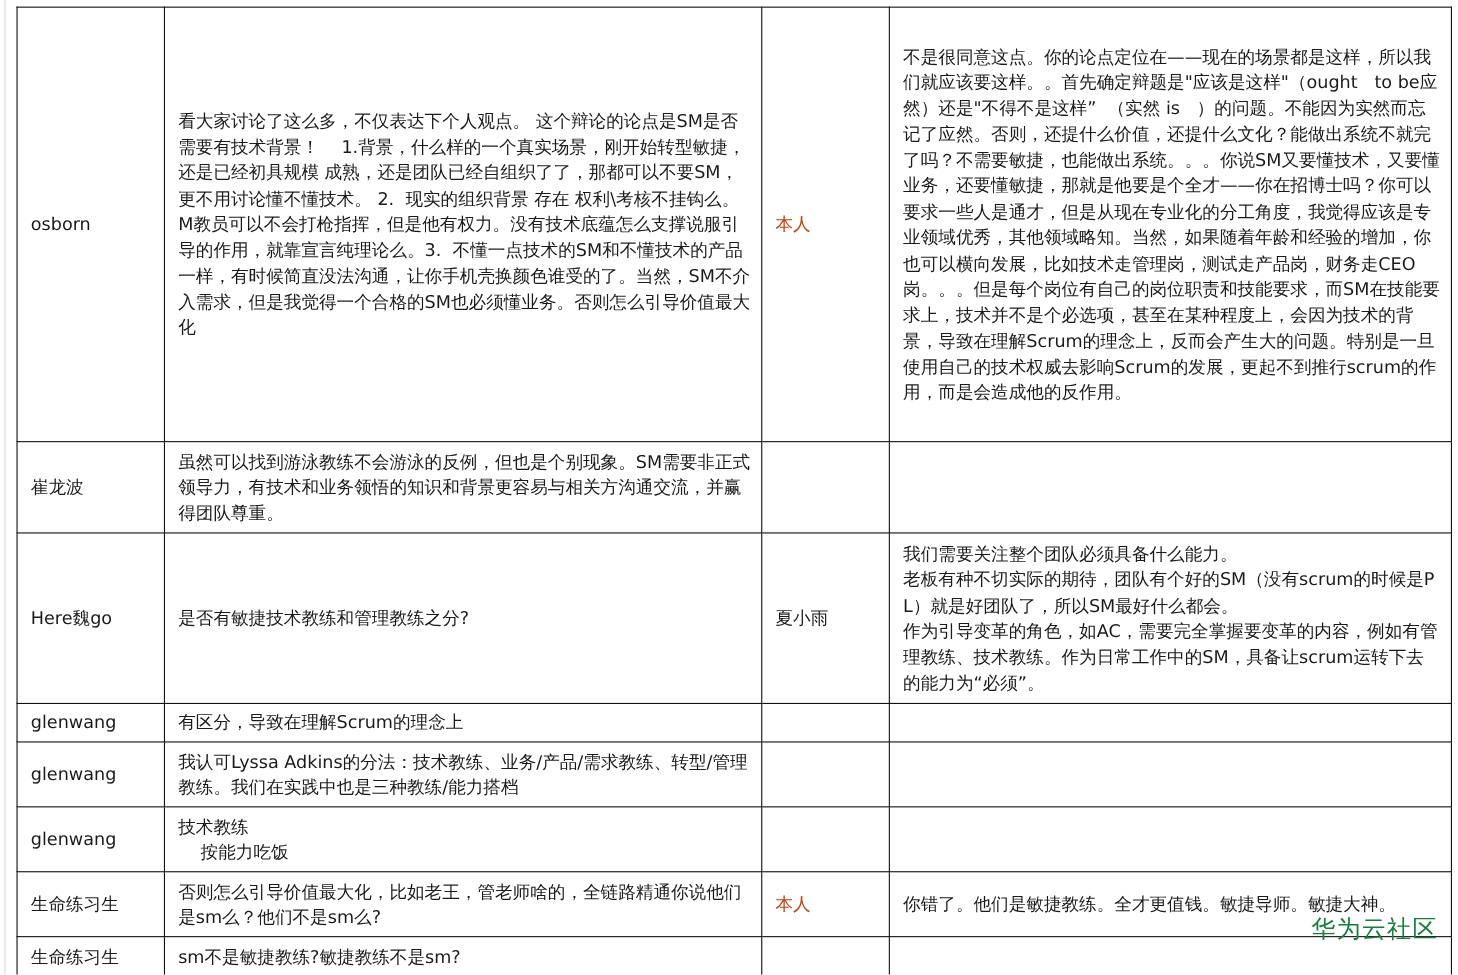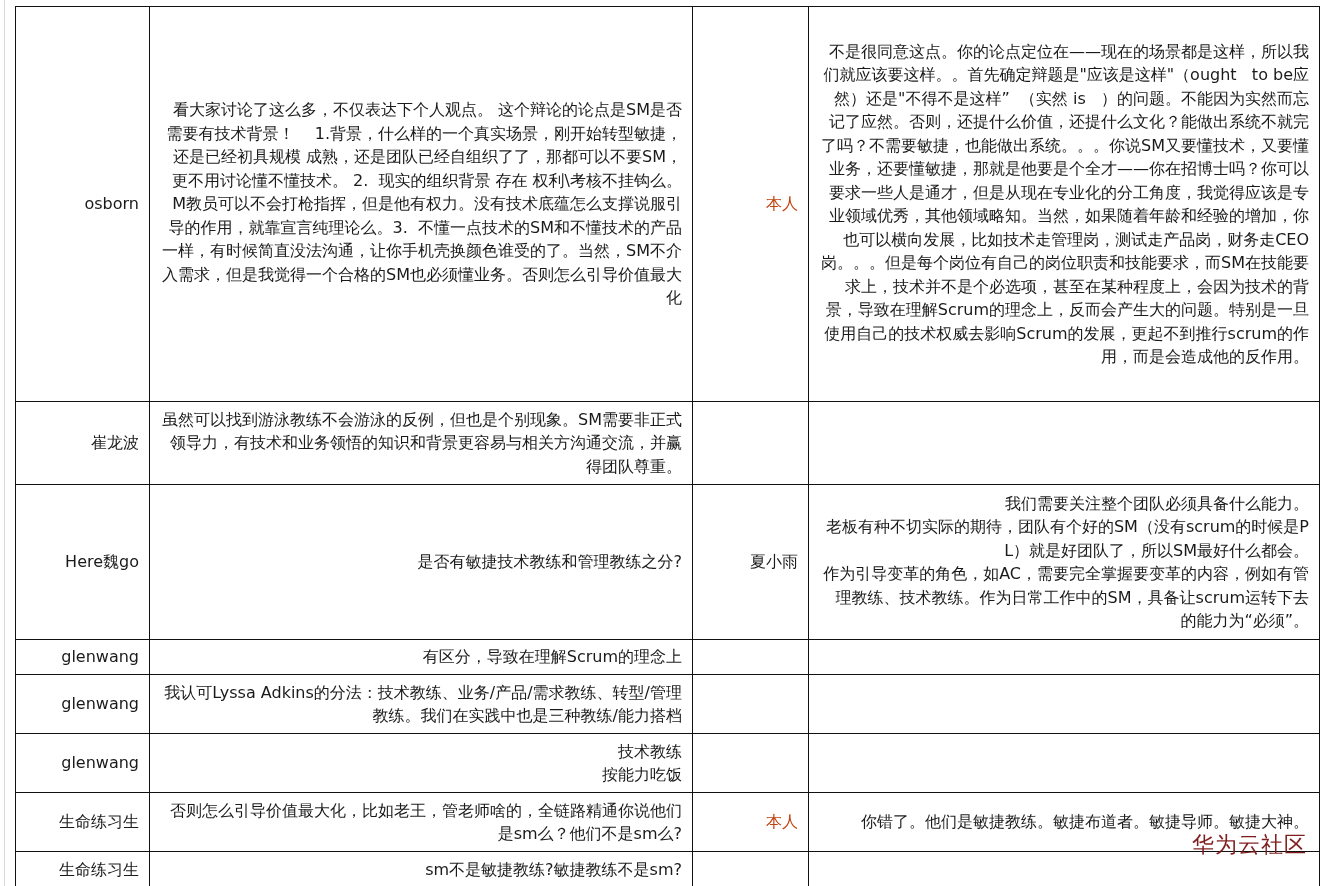--- a/index.html
+++ b/index.html
@@ -18,32 +18,31 @@
     width: 1304px;
   }
   table.discussion td {
     border: 1.5px solid #111;
     vertical-align: middle;
     font-size: 16px;
     line-height: 23.5px;
     padding: 0 10px 0 12px;
     word-break: break-all;
     white-space: pre-wrap;
-    text-align: right;
   }
   col.c-author { width: 134px; }
   col.c-comment { width: 543px; }
   col.c-replier { width: 116px; }
   col.c-reply { width: 511px; }
   td.author { padding-left: 12px; }
   td.replier.red { color: #c2410c; }
   td.replier { padding-left: 12px; }
   .watermark {
     position: absolute; right: 18px; bottom: 26px;
-    font-size: 22px; color: #7f1d1d; letter-spacing: 1px;
+    font-size: 22px; color: #15803d; letter-spacing: 1px;
     font-family: "DejaVu Sans", sans-serif;
   }
 </style>
 </head>
 <body>
 
 <div class="left-guide"></div>
 
 <table class="discussion">
   <colgroup>
@@ -95,21 +94,21 @@
     <td class="comment">技术教练
     按能力吃饭</td>
     <td class="replier"></td>
     <td class="reply"></td>
   </tr>
 
   <tr style="height: 59px;">
     <td class="author">生命练习生</td>
     <td class="comment">否则怎么引导价值最大化，比如老王，管老师啥的，全链路精通你说他们是sm么？他们不是sm么?</td>
     <td class="replier red">本人</td>
-    <td class="reply">你错了。他们是敏捷教练。敏捷布道者。敏捷导师。敏捷大神。</td>
+    <td class="reply">你错了。他们是敏捷教练。全才更值钱。敏捷导师。敏捷大神。</td>
   </tr>
 
   <tr style="height: 36px;">
     <td class="author">生命练习生</td>
     <td class="comment">sm不是敏捷教练?敏捷教练不是sm?</td>
     <td class="replier"></td>
     <td class="reply"></td>
   </tr>
 </tbody>
 </table>

